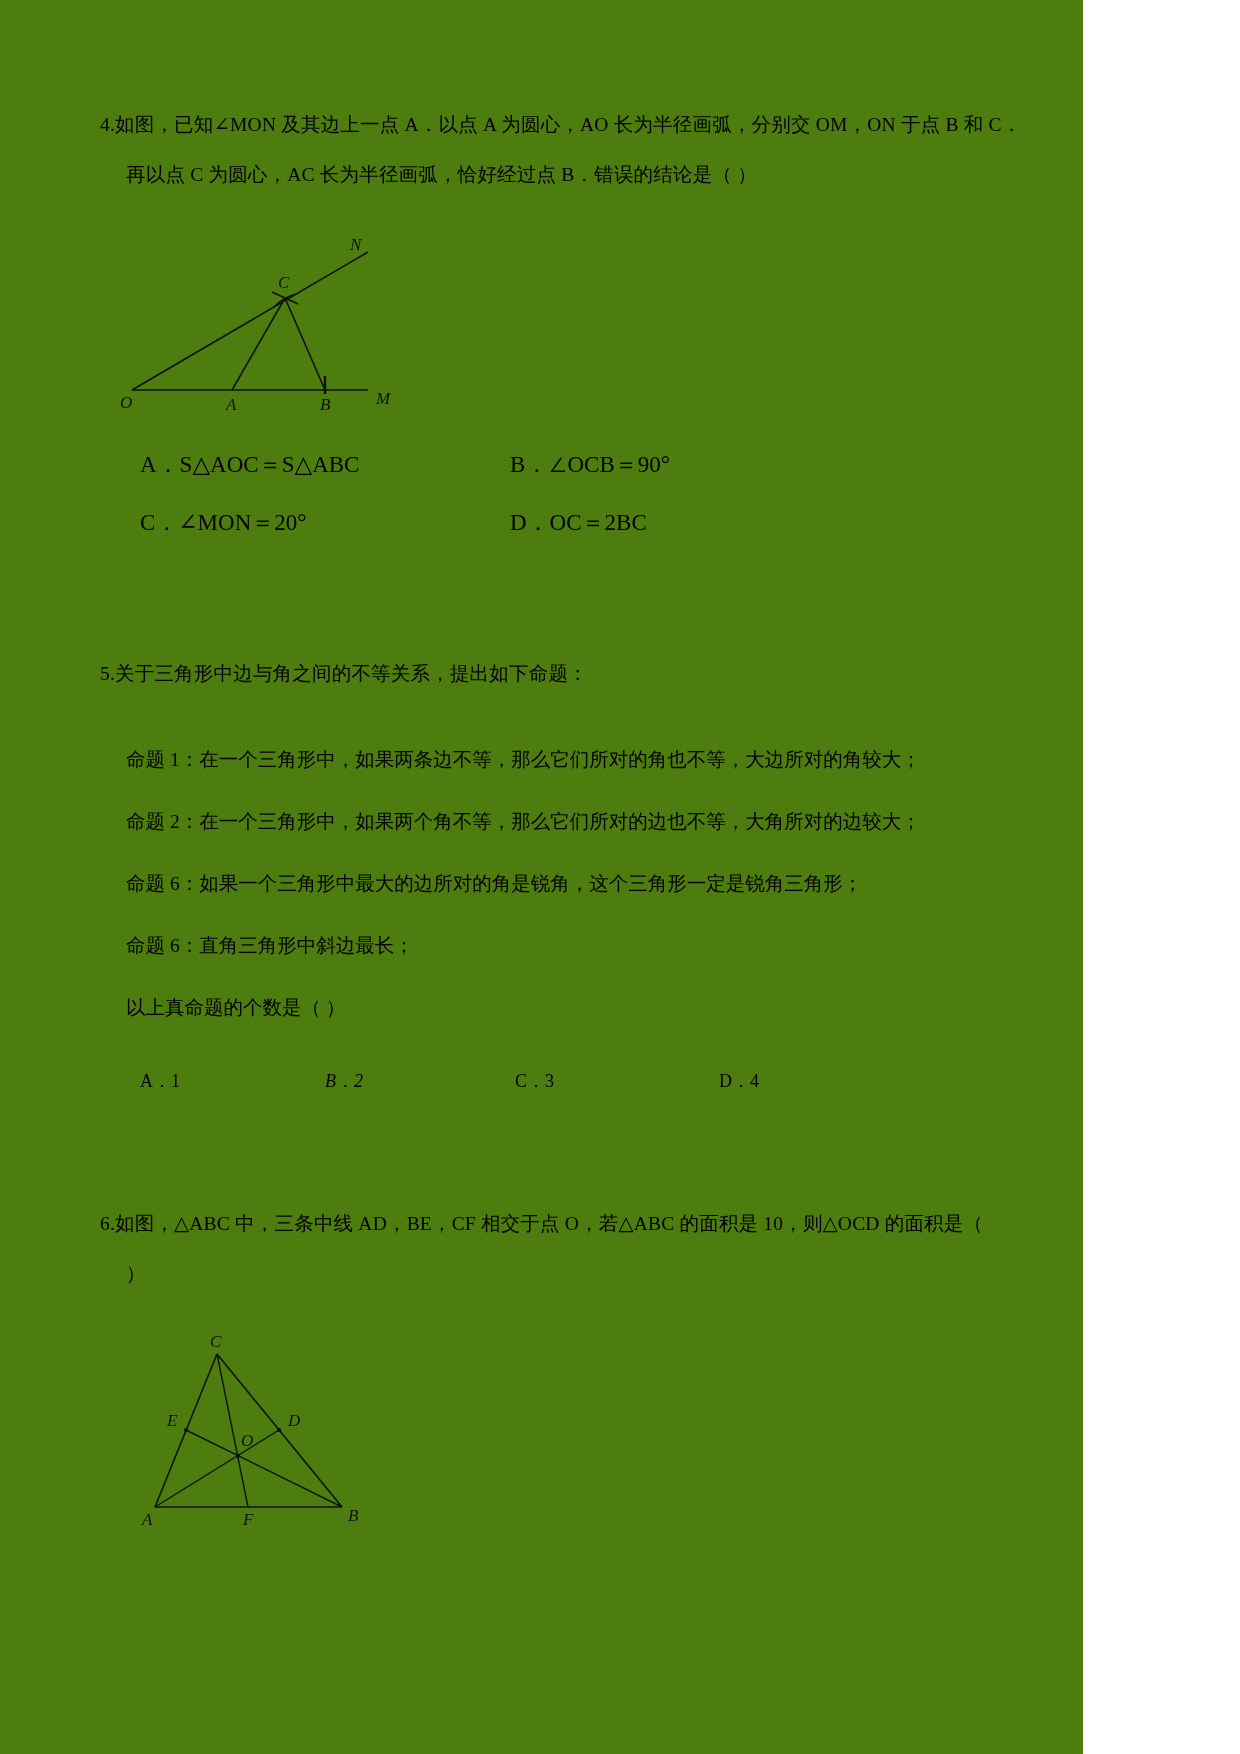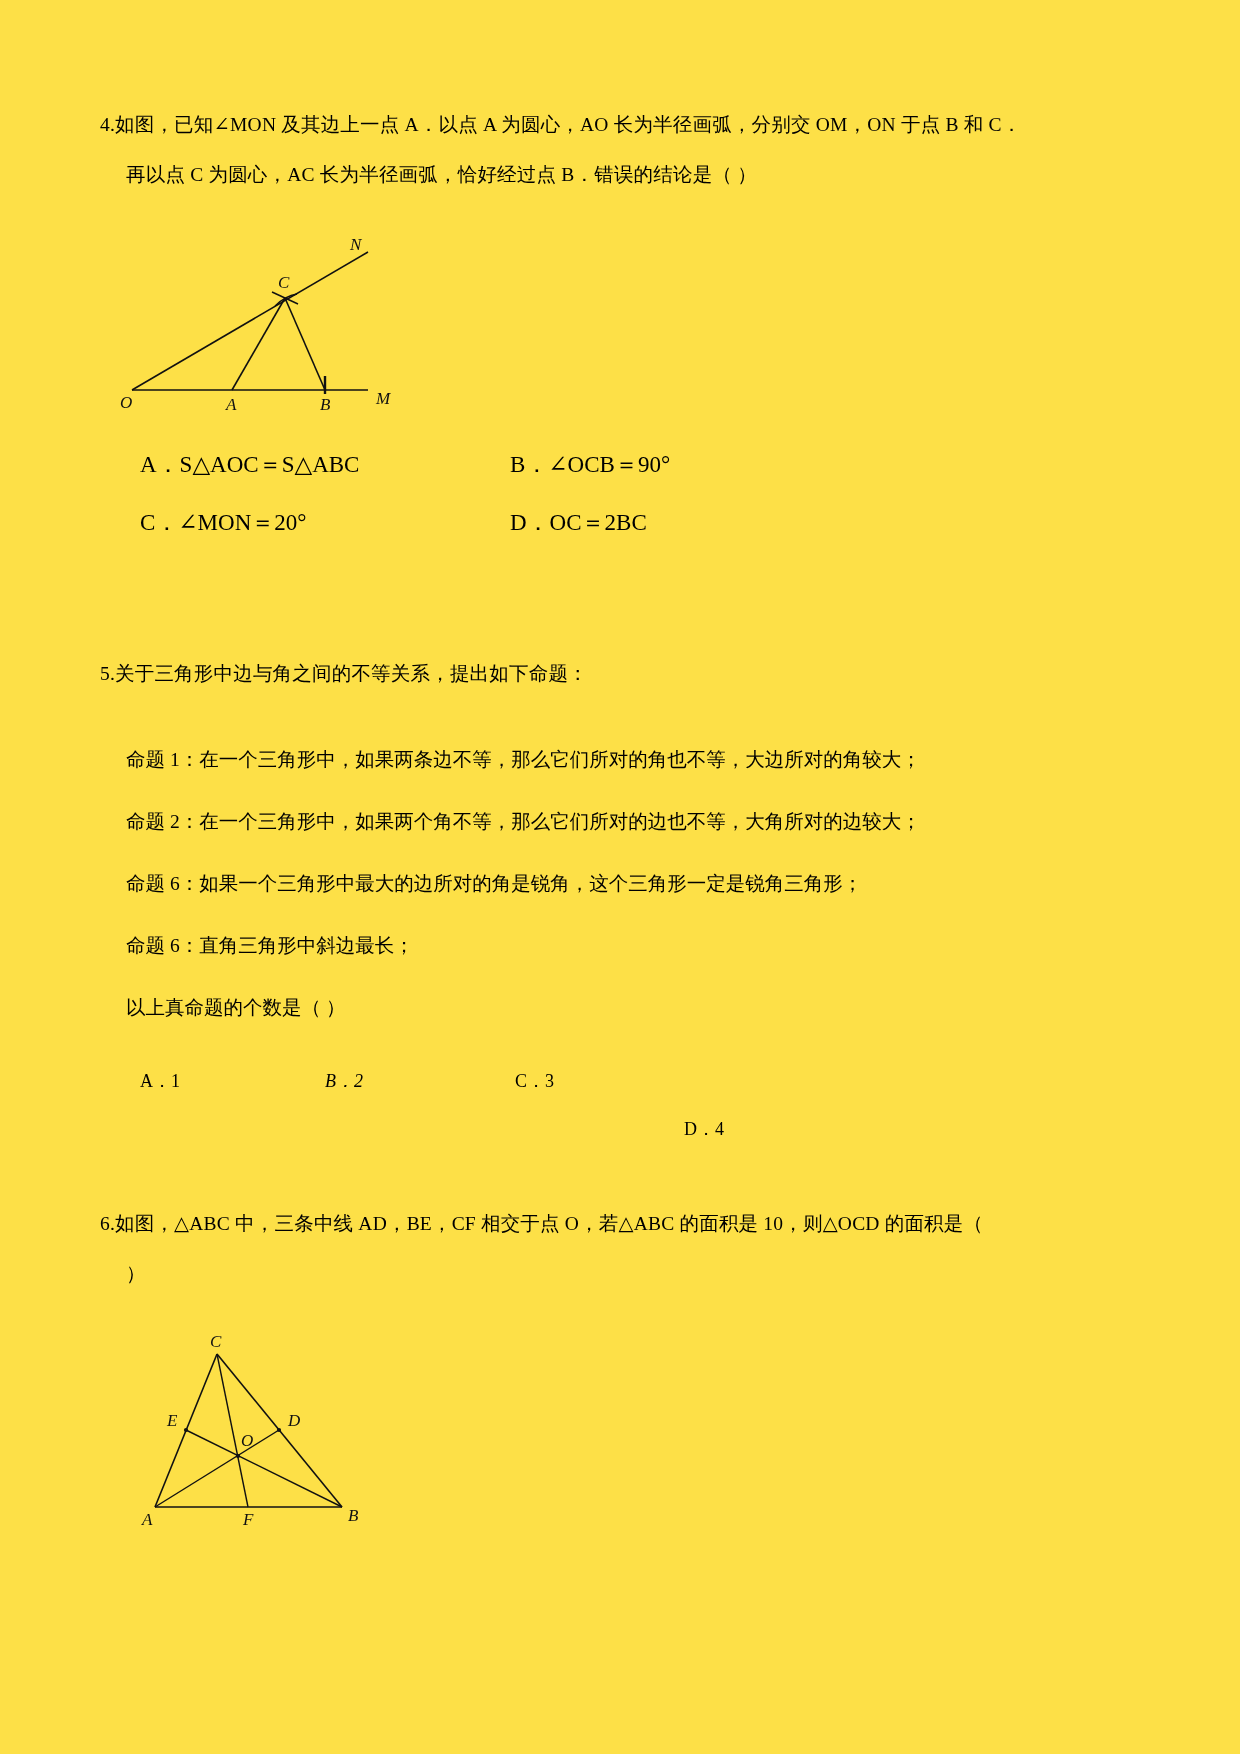--- a/index.html
+++ b/index.html
@@ -11,23 +11,23 @@
     width: 1240px;
     height: 1754px;
     position: relative;
     font-family: "Liberation Serif", "DejaVu Serif", serif;
     color: #000000;
     overflow: hidden;
   }
   .page {
     position: absolute;
     left: 0; top: 0;
-    width: 1240px;
+    width: 1083px;
     height: 1754px;
-    background: #fde047;
+    background: #4d7c0f;
   }
   .content {
     position: absolute;
     left: 100px;
     top: 100px;
     width: 1050px;
   }
 
   
   .q-block { margin-bottom: 0; }
@@ -46,33 +46,33 @@
     position: relative;
     height: 58px;
     font-size: 19px;
   }
   .opt {
     position: absolute;
     white-space: nowrap;
     font-size: 23px;
   }
   .opt-col-a { left: 40px; }
-  .opt-col-b { left: 410px; }
+  .opt-col-b { left: 410px; font-family: Liberation Serif, serif; }
 
   .options-4col {
     position: relative;
     height: 46px;
     font-size: 18px;
     text-align: right;
   }
   .o4 { position: absolute; white-space: nowrap; }
   .o4.c1 { left: 40px; }
   .o4.c2 { left: 225px; font-style: italic; }
   .o4.c3 { left: 415px; }
-  .o4.c4 { left: 584px; margin-top: 48px; }
+  .o4.c4 { left: 619px; }
 
   
   .figure-wrap {
     position: relative;
     margin-left: 10px;
   }
 
   
   .prop-line {
     font-size: 19.5px;

